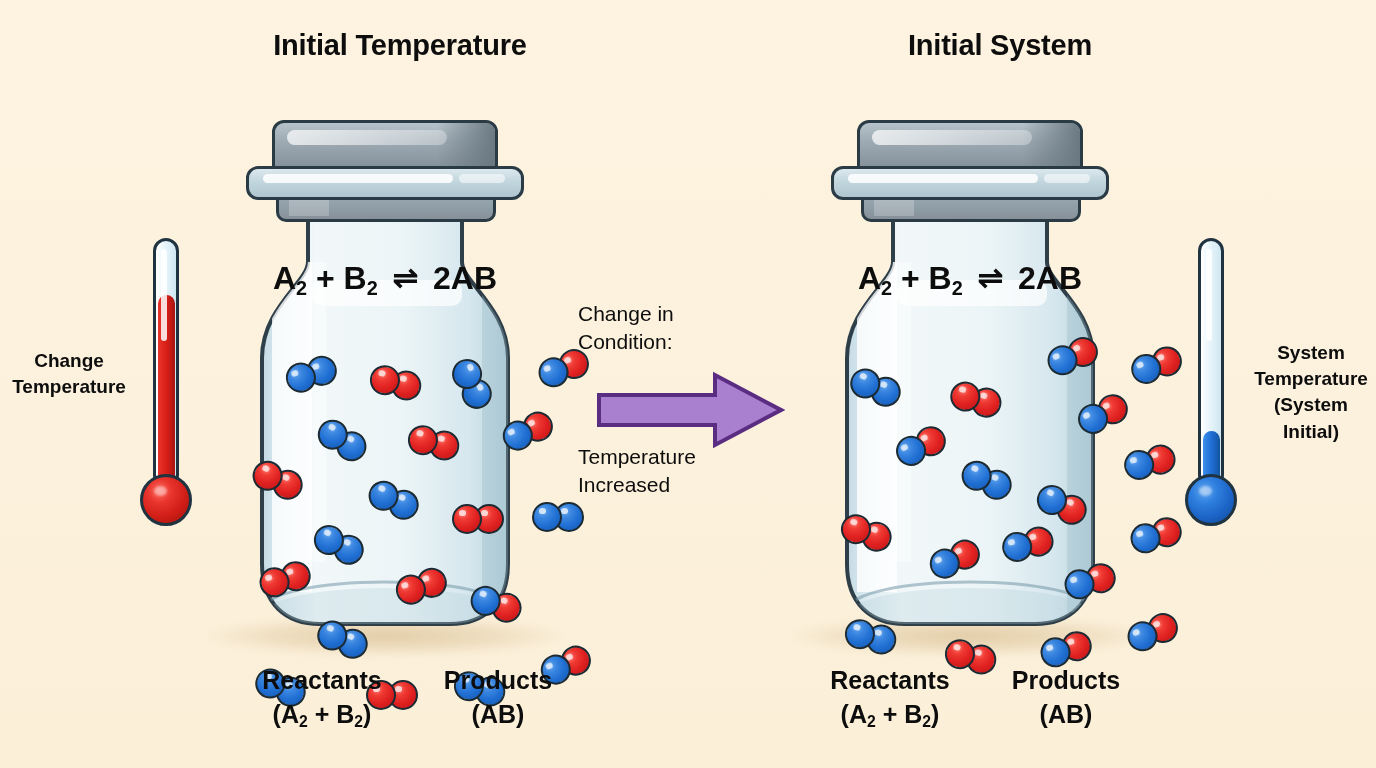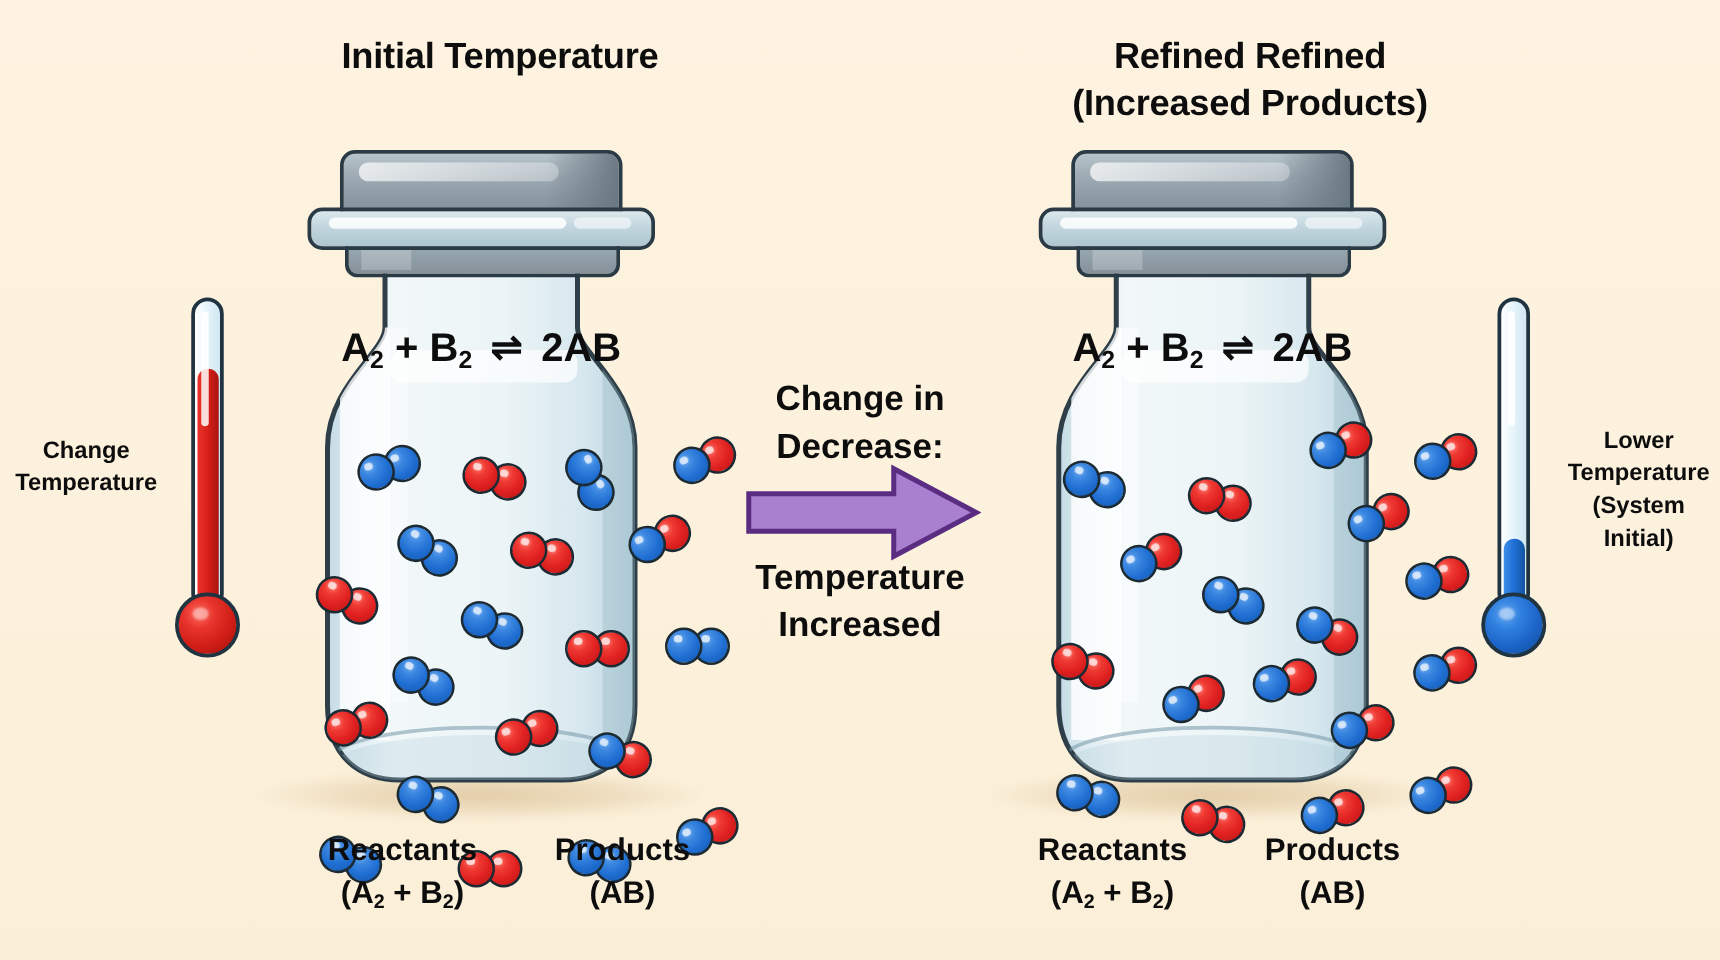--- a/index.html
+++ b/index.html
@@ -233,23 +233,22 @@
     font-weight: bold;
     font-size: 19px;
     line-height: 1.38;
     color: #0d0d0d;
   }
 
   
   .center-text {
     position: absolute;
     width: 220px;
-    text-align: center;
-    font-weight: bold;
-    font-size: 28px;
+    font-weight: normal;
+    font-size: 21px;
     line-height: 1.34;
     color: #0d0d0d;
   }
   .big-arrow { position: absolute; }
 
   
   .legend {
     position: absolute;
     text-align: center;
     font-weight: bold;
@@ -498,35 +497,34 @@
     <span>Reactants</span><br>
     <span><span>(A</span><sub>2</sub><span> + B</span><sub>2</sub><span>)</span></span>
   </div>
   <div class="legend" style="left:398px; top:664px; width:200px;">
     <span>Products</span><br>
     <span>(AB)</span>
   </div>
 
   <div class="center-text" style="left:578px; top:300px;">
     <span>Change in</span><br>
-    <span>Decrease:</span>
+    <span>Condition:</span>
   </div>
 
   <svg class="big-arrow" width="190" height="82" viewBox="0 0 190 82" style="left:595px; top:369px;">
     <polygon points="4,26 120,26 120,6 186,41 120,76 120,56 4,56" fill="#a97fd0" stroke="#5b2d82" stroke-width="4" stroke-linejoin="miter"></polygon>
   </svg>
 
   <div class="center-text" style="left:578px; top:443px;">
     <span>Temperature</span><br>
     <span>Increased</span>
   </div>
 
   <div class="panel-title" style="left:800px; top:26px; width:400px;">
-    <span>Refined Refined</span>
-    <span class="l2">(Increased Products)</span>
+    <span>Initial System</span>
   </div>
 
   <div class="jar" style="left:785px; top:112px;">
     <div class="jar-shadow"></div>
 
     <svg class="jar-svg" width="370" height="540" viewBox="0 0 370 540">
       <defs>
         <linearGradient id="glassR" x1="0" y1="0" x2="1" y2="0">
           <stop offset="0%" stop-color="#c3dae3"></stop>
           <stop offset="8%" stop-color="#dcebf0"></stop>
@@ -721,21 +719,21 @@
   <div class="thermo" style="left:1185px; top:238px; width:52px; height:300px;">
     <div class="thermo-tube">
       <div class="thermo-fill blue" style="height:22%;"></div>
       <div class="thermo-tube-hi"></div>
     </div>
     <div class="thermo-bulb blue" style="top:236px;">
       <div style="position:absolute;left:11px;top:9px;width:13px;height:10px;border-radius:50%;background:rgba(255,255,255,0.45);filter:blur(1px);"></div>
     </div>
   </div>
   <div class="thermo-label" style="left:1246px; top:340px; width:130px;">
-    <span>Lower</span><br>
+    <span>System</span><br>
     <span>Temperature</span><br>
     <span>(System</span><br>
     <span>Initial)</span>
   </div>
 
   <div class="legend" style="left:778px; top:664px; width:224px;">
     <span>Reactants</span><br>
     <span><span>(A</span><sub>2</sub><span> + B</span><sub>2</sub><span>)</span></span>
   </div>
   <div class="legend" style="left:966px; top:664px; width:200px;">

